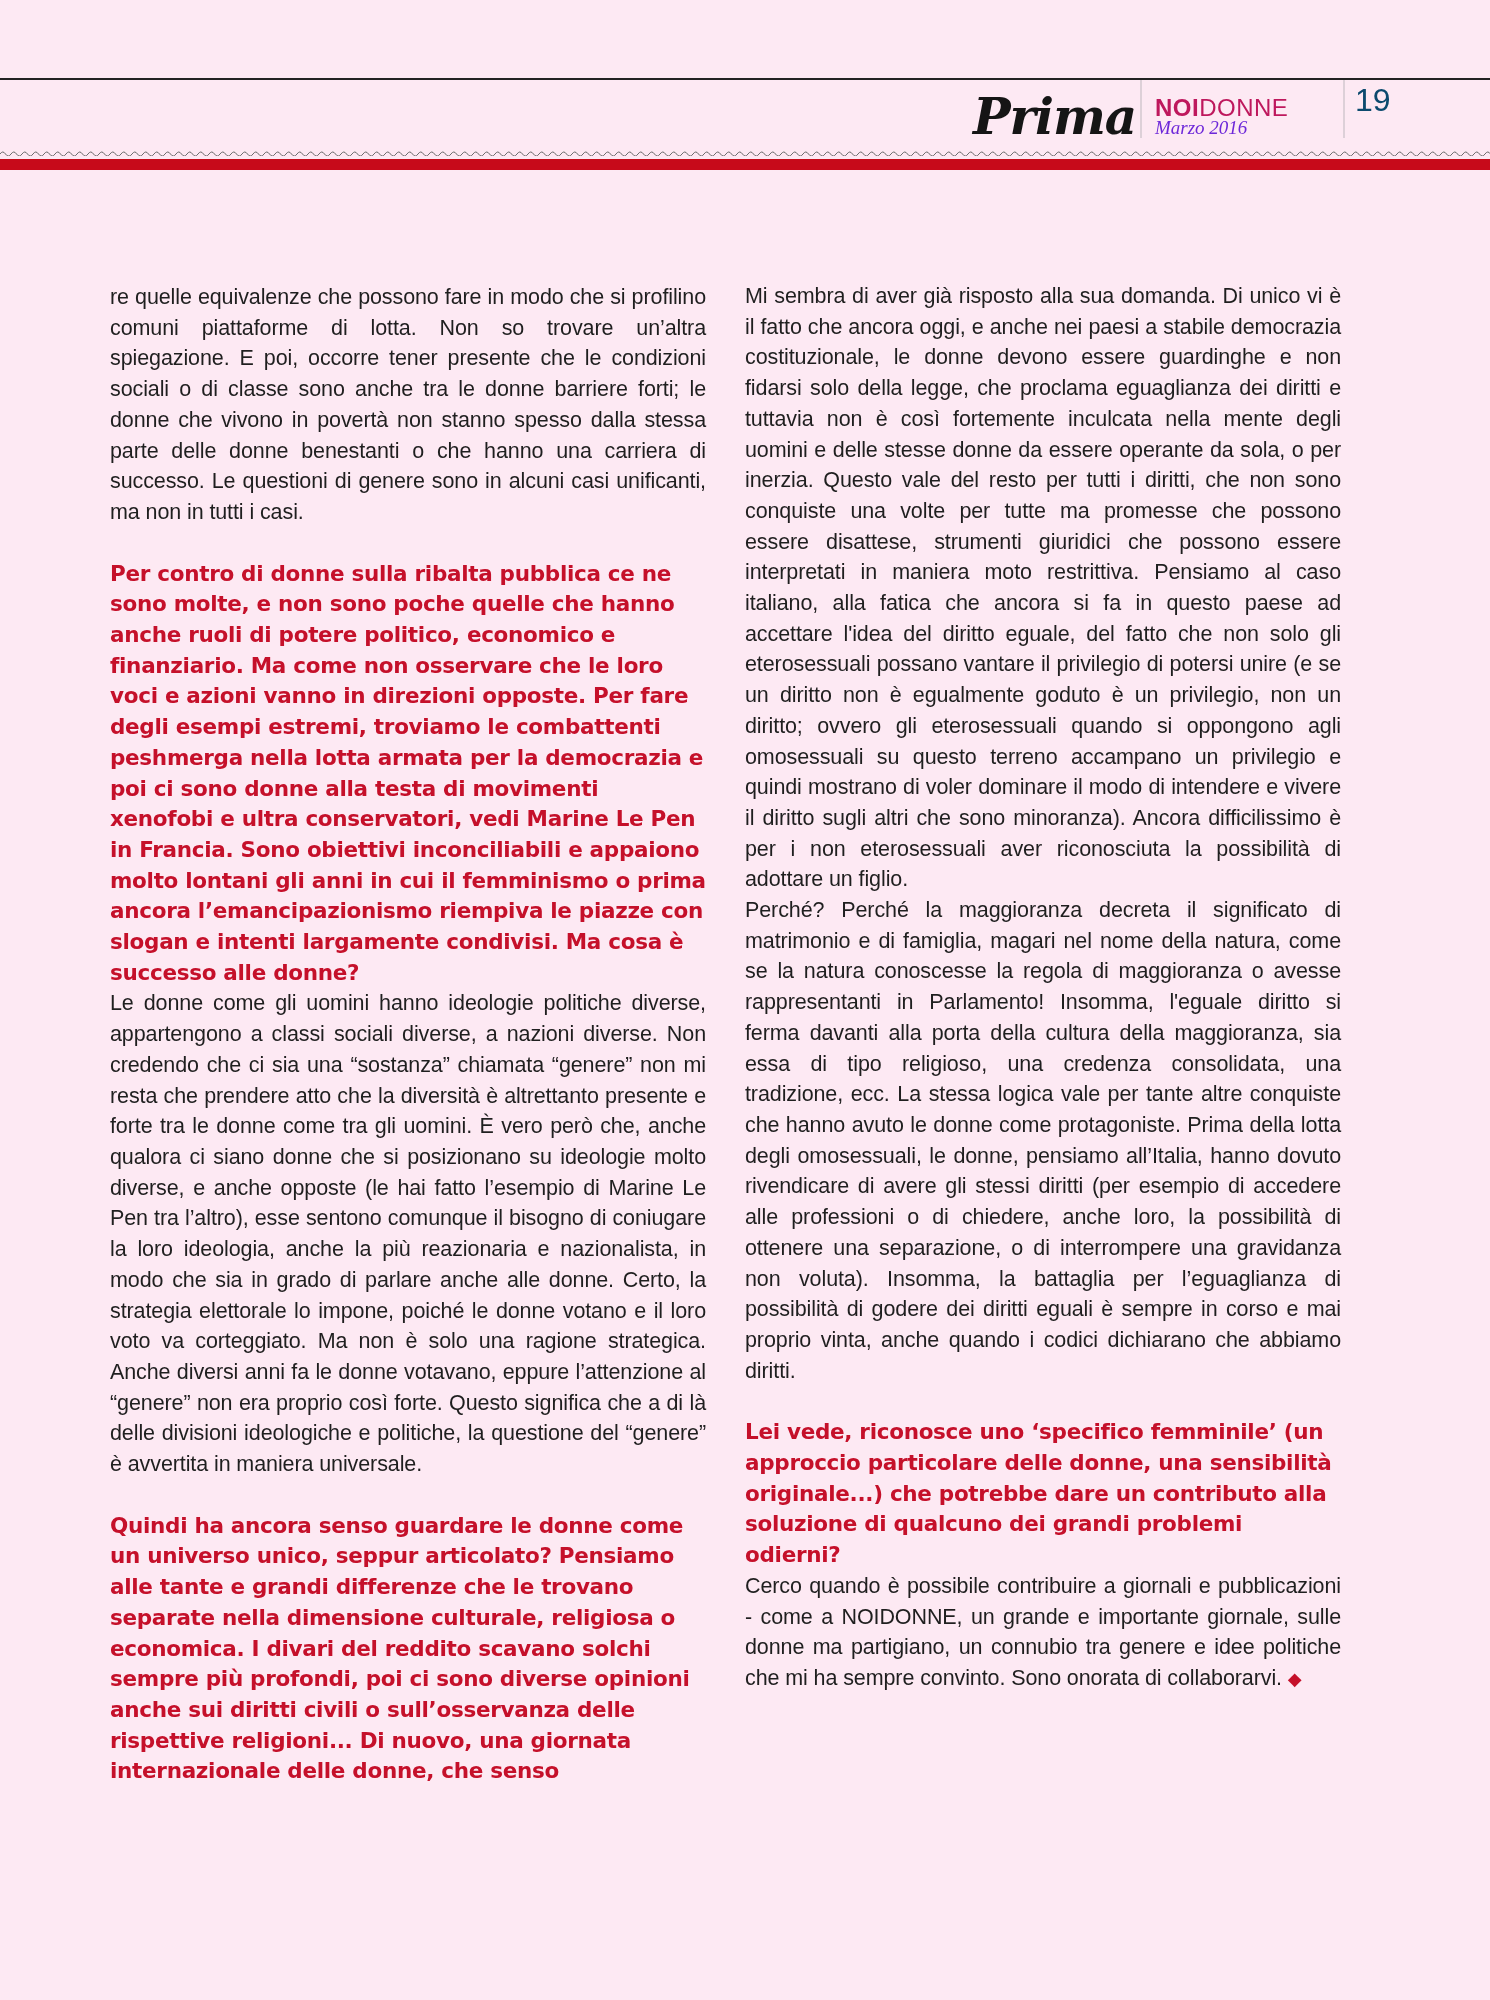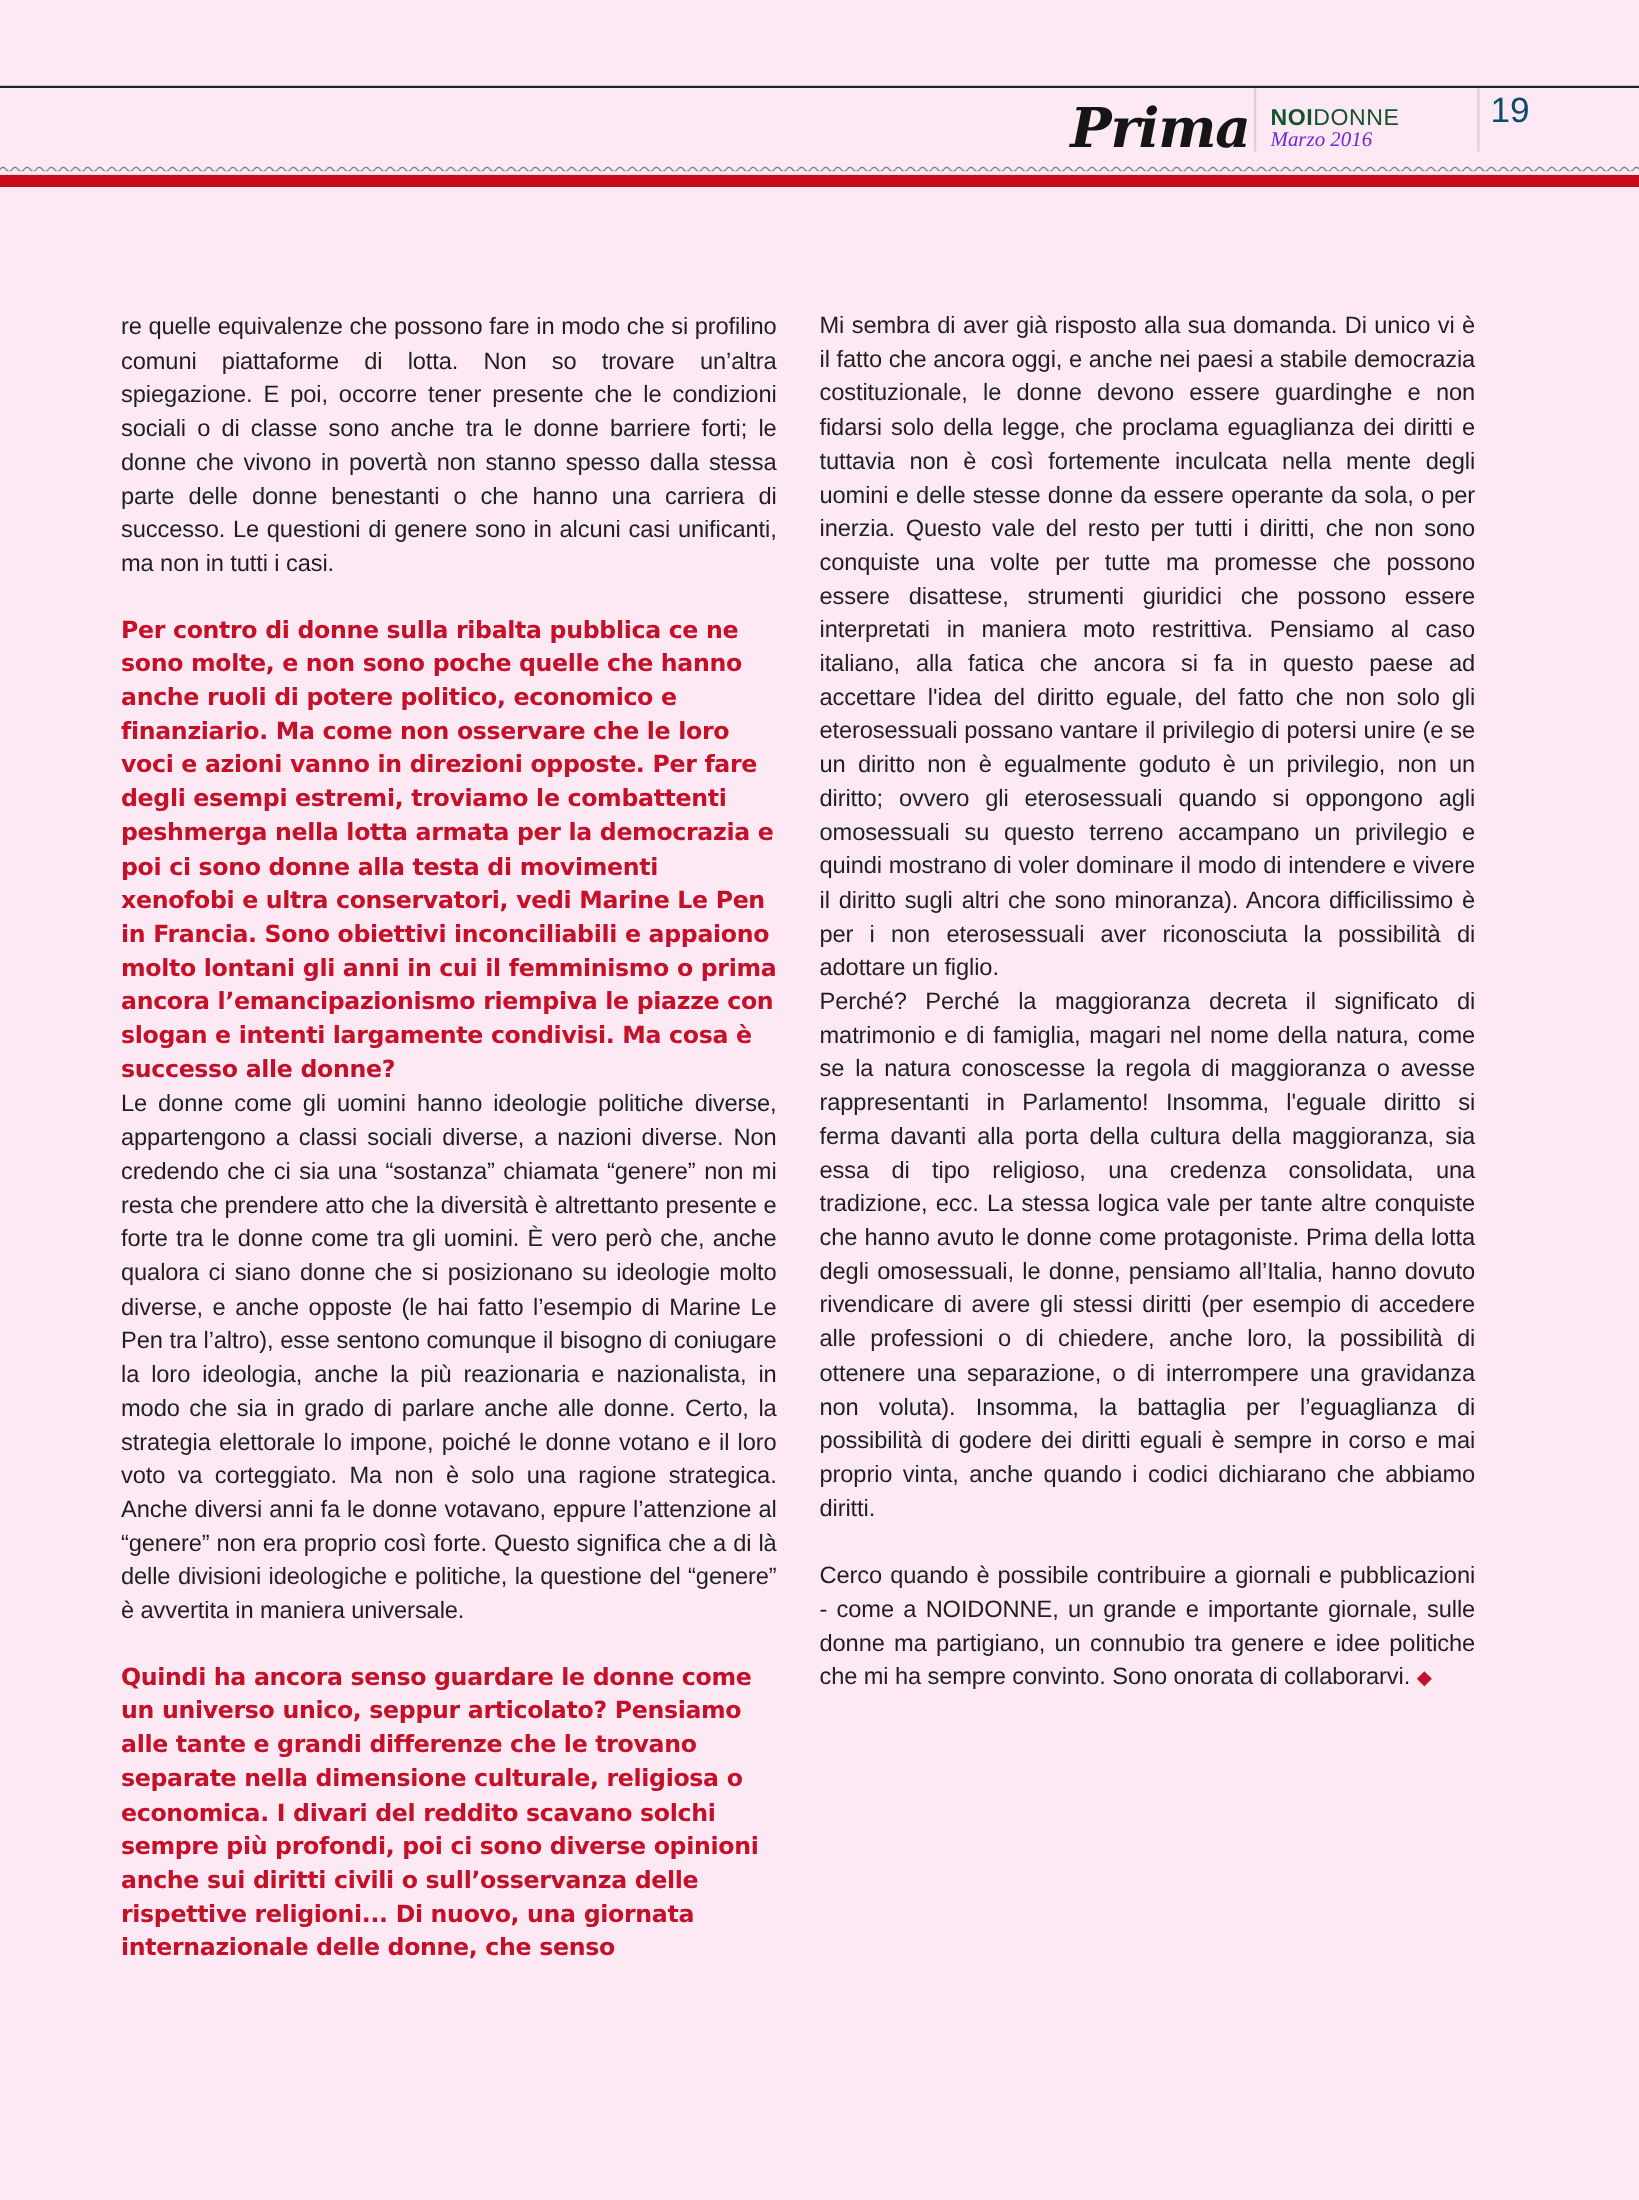--- a/index.html
+++ b/index.html
@@ -43,23 +43,23 @@
       background: #ddd0d8;
     }
     .vdivider.d1 { left: 1140px; }
     .vdivider.d2 { left: 1343px; }
     .pub-block {
       position: absolute;
       left: 1155px; top: 18px;
     }
     .pub-name {
       font-family: "Liberation Sans", sans-serif;
-      font-size: 21px;
+      font-size: 24px;
       line-height: 20px;
-      color: #14532d;
+      color: #be185d;
       letter-spacing: 0.5px;
     }
     .pub-name .bold { font-weight: bold; }
     .issue-date {
       font-family: "Liberation Serif", serif;
       font-style: italic;
       font-size: 19px;
       line-height: 20px;
       color: #6d28d9;
     }
@@ -147,14 +147,15 @@
   <p class="question">Per contro di donne sulla ribalta pubblica ce ne sono molte, e non sono poche quelle che hanno anche ruoli di potere politico, economico e finanziario. Ma come non osservare che le loro voci e azioni vanno in direzioni opposte. Per fare degli esempi estremi, troviamo le combattenti peshmerga nella lotta armata per la democrazia e poi ci sono donne alla testa di movimenti xenofobi e ultra conservatori, vedi Marine Le Pen in Francia. Sono obiettivi inconciliabili e appaiono molto lontani gli anni in cui il femminismo o prima ancora l’emancipazionismo riempiva le piazze con slogan e intenti largamente condivisi. Ma cosa è successo alle donne?</p>
   <p class="para">Le donne come gli uomini hanno ideologie politiche diverse, appartengono a classi sociali diverse, a nazioni diverse. Non credendo che ci sia una “sostanza” chiamata “genere” non mi resta che prendere atto che la diversità è altrettanto presente e forte tra le donne come tra gli uomini. È vero però che, anche qualora ci siano donne che si posizionano su ideologie molto diverse, e anche opposte (le hai fatto l’esempio di Marine Le Pen tra l’altro), esse sentono comunque il bisogno di coniugare la loro ideologia, anche la più reazionaria e nazionalista, in modo che sia in grado di parlare anche alle donne. Certo, la strategia elettorale lo impone, poiché le donne votano e il loro voto va corteggiato. Ma non è solo una ragione strategica. Anche diversi anni fa le donne votavano, eppure l’attenzione al “genere” non era proprio così forte. Questo significa che a di là delle divisioni ideologiche e politiche, la questione del “genere” è avvertita in maniera universale.</p>
   <div class="gap"></div>
   <p class="question">Quindi ha ancora senso guardare le donne come un universo unico, seppur articolato? Pensiamo alle tante e grandi differenze che le trovano separate nella dimensione culturale, religiosa o economica. I divari del reddito scavano solchi sempre più profondi, poi ci sono diverse opinioni anche sui diritti civili o sull’osservanza delle rispettive religioni... Di nuovo, una giornata internazionale delle donne, che senso</p>
 </div>
 
 <div class="column col-right">
   <p class="para">Mi sembra di aver già risposto alla sua domanda. Di unico vi è il fatto che ancora oggi, e anche nei paesi a stabile democrazia costituzionale, le donne devono essere guardinghe e non fidarsi solo della legge, che proclama eguaglianza dei diritti e tuttavia non è così fortemente inculcata nella mente degli uomini e delle stesse donne da essere operante da sola, o per inerzia. Questo vale del resto per tutti i diritti, che non sono conquiste una volte per tutte ma promesse che possono essere disattese, strumenti giuridici che possono essere interpretati in maniera moto restrittiva. Pensiamo al caso italiano, alla fatica che ancora si fa in questo paese ad accettare l'idea del diritto eguale, del fatto che non solo gli eterosessuali possano vantare il privilegio di potersi unire (e se un diritto non è egualmente goduto è un privilegio, non un diritto; ovvero gli eterosessuali quando si oppongono agli omosessuali su questo terreno accampano un privilegio e quindi mostrano di voler dominare il modo di intendere e vivere il diritto sugli altri che sono minoranza). Ancora difficilissimo è per i non eterosessuali aver riconosciuta la possibilità di adottare un figlio.</p>
   <p class="para">Perché? Perché la maggioranza decreta il significato di matrimonio e di famiglia, magari nel nome della natura, come se la natura conoscesse la regola di maggioranza o avesse rappresentanti in Parlamento! Insomma, l'eguale diritto si ferma davanti alla porta della cultura della maggioranza, sia essa di tipo religioso, una credenza consolidata, una tradizione, ecc. La stessa logica vale per tante altre conquiste che hanno avuto le donne come protagoniste. Prima della lotta degli omosessuali, le donne, pensiamo all’Italia, hanno dovuto rivendicare di avere gli stessi diritti (per esempio di accedere alle professioni o di chiedere, anche loro, la possibilità di ottenere una separazione, o di interrompere una gravidanza non voluta). Insomma, la battaglia per l’eguaglianza di possibilità di godere dei diritti eguali è sempre in corso e mai proprio vinta, anche quando i codici dichiarano che abbiamo diritti.</p>
   <div class="gap"></div>
+  <p class="question">Lei vede, riconosce uno ‘specifico femminile’ (un approccio particolare delle donne, una sensibilità originale...) che potrebbe dare un contributo alla soluzione di qualcuno dei grandi problemi odierni?</p>
   <p class="para"><span>Cerco quando è possibile contribuire a giornali e pubblicazioni - come a NOIDONNE, un grande e importante giornale, sulle donne ma partigiano, un connubio tra genere e idee politiche che mi ha sempre convinto. Sono onorata di collaborarvi.</span> <span class="end-mark">◆</span></p>
 </div>
 
 </body></html>

